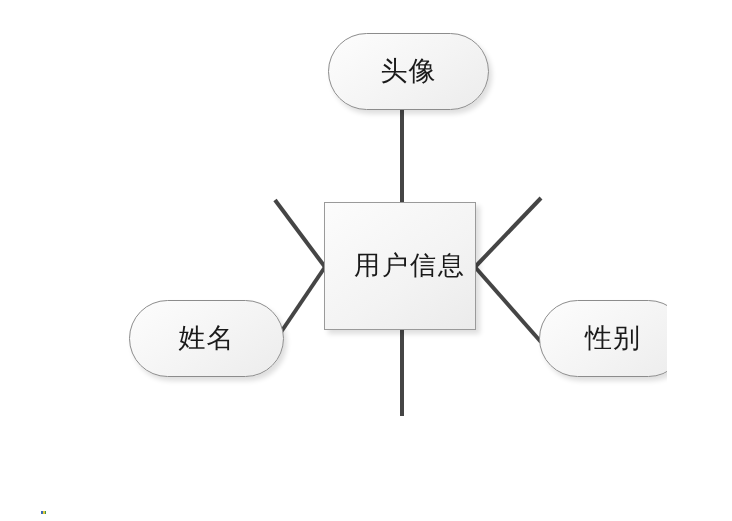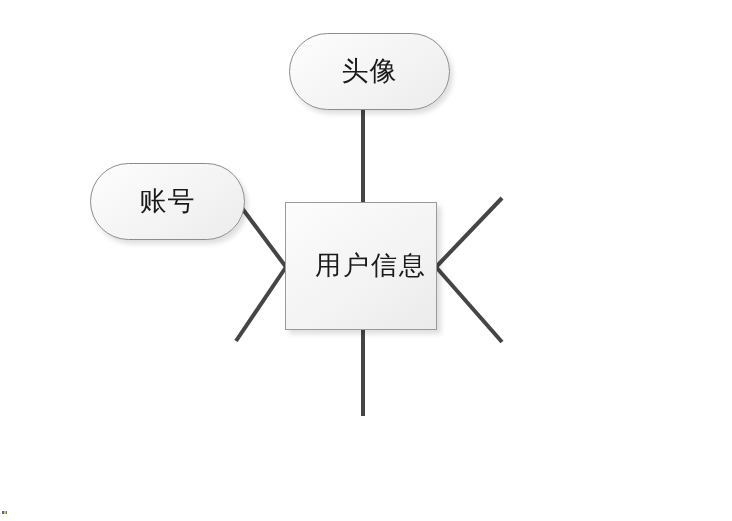--- a/index.html
+++ b/index.html
@@ -7,20 +7,21 @@
     padding: 0;
     background: #ffffff;
   }
   #canvas {
     position: relative;
     width: 628px;
     height: 521px;
     background: #ffffff;
     overflow: hidden;
     font-family: "Liberation Serif", "DejaVu Serif", serif;
+    margin-left: 39px;
   }
   #edges {
     position: absolute;
     left: 0;
     top: 0;
     width: 732px;
     height: 521px;
   }
   .node {
     position: absolute;
@@ -68,26 +69,29 @@
     <line x1="286" y1="267" x2="236" y2="341" stroke="#454545" stroke-width="4" stroke-linecap="butt"></line>
     <line x1="436" y1="267" x2="502" y2="198" stroke="#454545" stroke-width="4" stroke-linecap="butt"></line>
     <line x1="436" y1="267" x2="502" y2="342" stroke="#454545" stroke-width="4" stroke-linecap="butt"></line>
     <line x1="363" y1="330" x2="363" y2="416" stroke="#454545" stroke-width="4" stroke-linecap="butt"></line>
   </svg>
 
   <div class="node node-attr" style="left:289px; top:33px; width:161px; height:77px;">
     <span>头像</span>
   </div>
 
-  <div class="node node-attr" style="left:90px; top:163px; width:155px; height:77px;">
-    <span>账号</span>
+
+  <div class="node node-attr" style="left:90px; top:300px; width:155px; height:77px;">
+    <span>姓名</span>
   </div>
 
 
-
+  <div class="node node-attr" style="left:500px; top:300px; width:148px; height:77px;">
+    <span>性别</span>
+  </div>
 
 
   <div class="node node-entity" style="left:285px; top:202px; width:152px; height:128px;padding-left:20px;">
     <span>用户信息</span>
   </div>
 
   <div class="artifact" style="left:2px; top:511px;"></div>
 
 </div>
 

